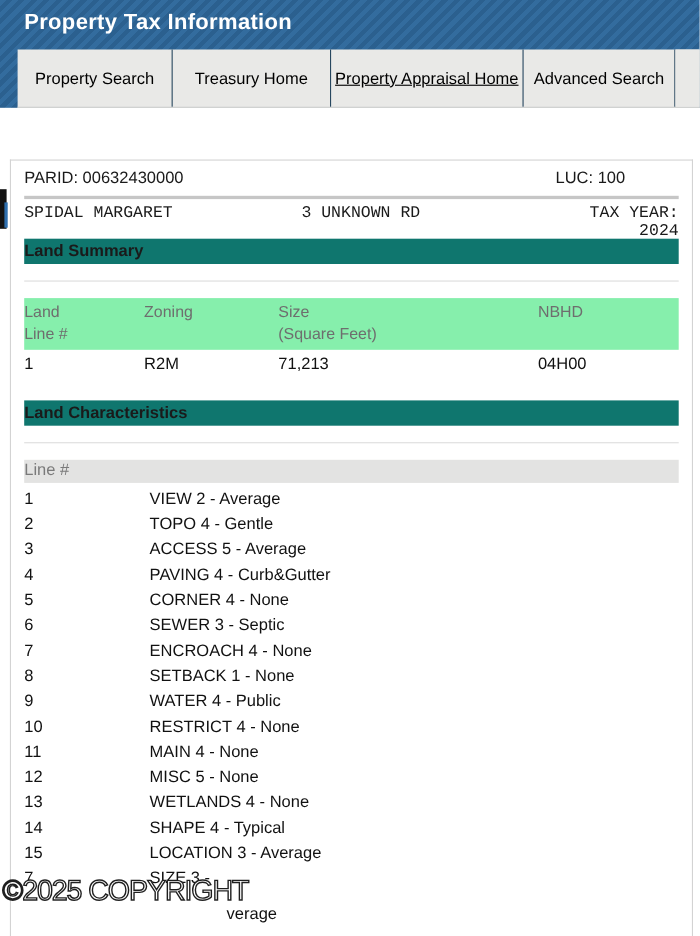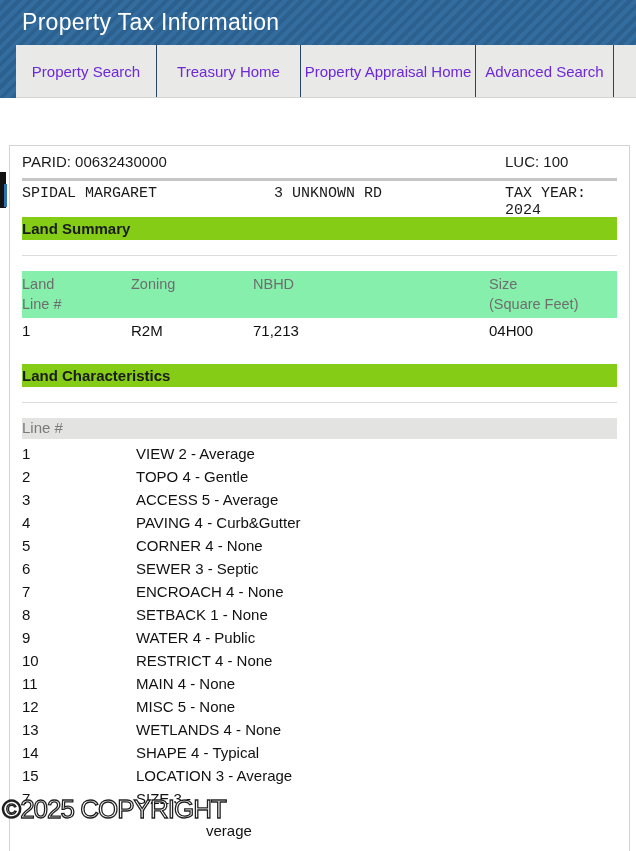--- a/index.html
+++ b/index.html
@@ -11,50 +11,50 @@
     overflow:hidden;
     color:#1a1a1a;
   }
   
   .band {
     position:absolute; left:0; top:0; width:636px; height:98px;
     background:repeating-linear-gradient(135deg,#336c9e 0px,#336c9e 4px,#2b608f 4px,#2b608f 8px);
   }
   .band h1 {
     position:absolute; left:22px; top:9px;
-    font-size:23px; font-weight:normal; color:#ffffff; letter-spacing:0.3px;
+    font-size:20px; font-weight:bold; color:#ffffff; letter-spacing:0.3px;
   }
   .tabbar {
     position:absolute; left:16px; top:45px; width:620px; height:53px;
     background:#e9e9e7; display:flex; align-items:stretch;
     border-bottom:1px solid #d2d2cf;
   }
   .tab {
     display:flex; align-items:center; justify-content:center;
-    font-size:15px; color:#6d28d9; cursor:pointer;
+    font-size:15px; color:#000000; cursor:pointer;
     border-right:1px solid #27475f; height:100%;
   }
-  .tab-w1{width:141px;} .tab-w2{width:144px;} .tab-w3{width:175px;} .tab-w4{width:138px;}
+  .tab-w1{width:141px;} .tab-w2{width:144px;} .tab-w3{width:175px;text-decoration:underline;} .tab-w4{width:138px;}
   .tab-stub { flex:1; background:#e9e9e7; }
   
   .edge-frag { position:absolute; left:0; top:172px; width:6px; height:36px; background:#121212; }
   .edge-frag .blue { position:absolute; left:4px; top:12px; width:3px; height:23px; background:#2f6fae; }
   
   .card {
     position:absolute; left:9px; top:145px; width:621px; height:706px;
     background:#ffffff; border:1px solid #d3d3d3; border-bottom:none;
     padding:7px 12px 0 12px; font-size:15px;
   }
   .info-row { position:relative; height:24px; }
   .info-row .c2 { position:absolute; left:252px; top:0;text-align:right; }
-  .info-row .c3 { position:absolute; left:483px; top:0; }
+  .info-row .c3 { position:absolute; left:483px; top:0;text-align:right; }
   .thick-divider { height:3px; background:#c6c6c6; margin:1px 0 4px 0; }
   .row2 { margin-top:1px;font-family:Liberation Mono, monospace; }
   .section-bar {
-    margin-top:8px; background:#84cc16; font-weight:bold; font-size:15px;
+    margin-top:8px; background:#0f766e; font-weight:bold; font-size:15px;
     padding:3px 4px 4px 0; height:23px; line-height:17px;
   }
   .thin-divider { height:1px; background:#dcdcdc; margin-top:15px; }
   .ls-grid {
     display:grid; grid-template-columns:109px 122px 236px auto;
   }
   .ls-header { margin-top:15px; background:#86efac; padding:3px 0 4px 0; }
   .ls-header .cell { color:#6e6e6e; font-size:14.5px; line-height:20px; }
   .ls-row { padding:4px 0 5px 0; color:#111111; }
   .lc-colhead {
@@ -111,26 +111,26 @@
   <div class="ls-grid ls-header">
     <div class="cell">
       <div>Land</div>
       <div>Line #</div>
     </div>
     <div class="cell">
       <div>Zoning</div>
       <div></div>
     </div>
     <div class="cell">
+      <div>Size</div>
+      <div>(Square Feet)</div>
+    </div>
+    <div class="cell">
       <div>NBHD</div>
       <div></div>
-    </div>
-    <div class="cell">
-      <div>Size</div>
-      <div>(Square Feet)</div>
     </div>
   </div>
 
   <div class="ls-grid ls-row">
     <div>1</div>
     <div>R2M</div>
     <div>71,213</div>
     <div>04H00</div>
   </div>
 

